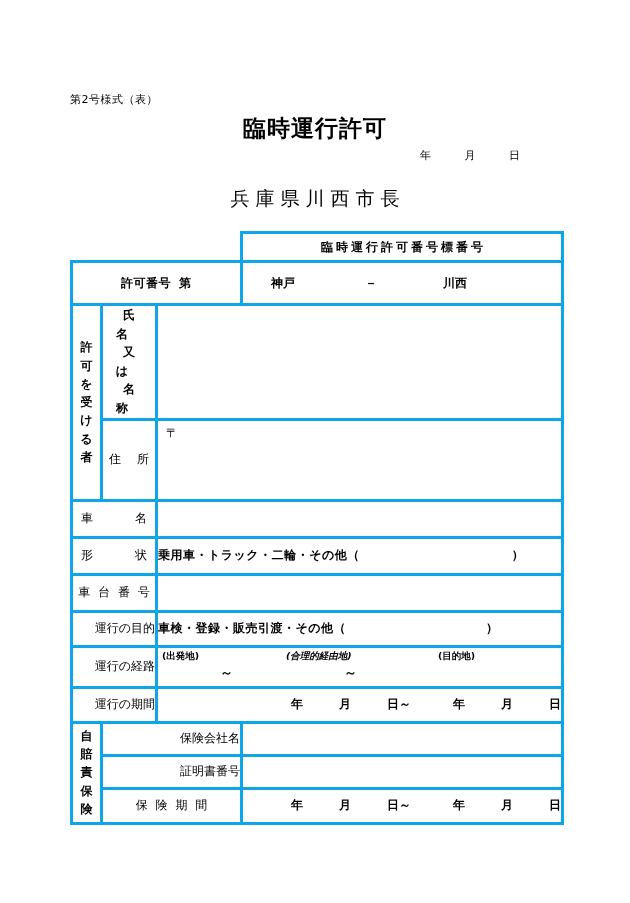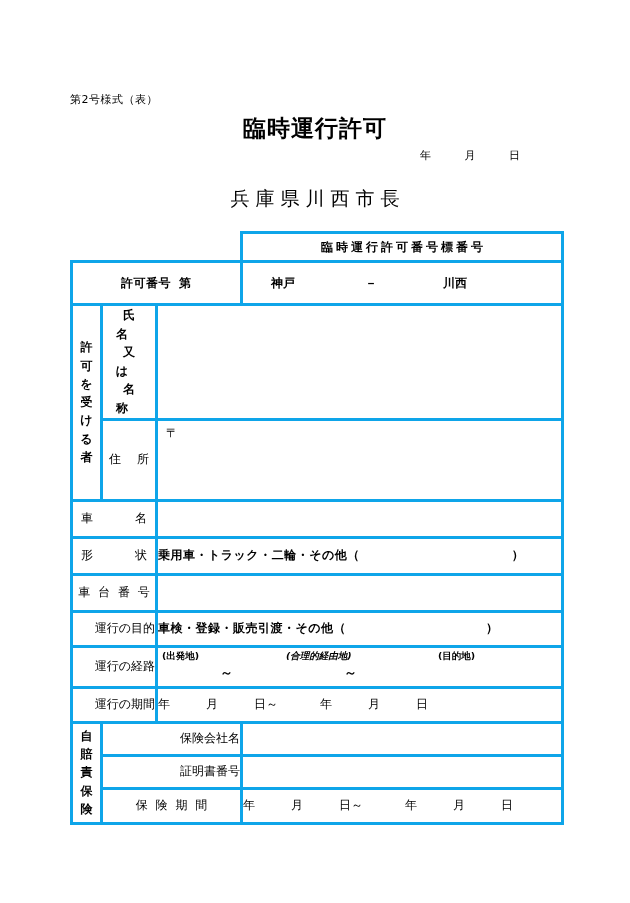--- a/index.html
+++ b/index.html
@@ -200,22 +200,22 @@
     position: absolute;
     top: 16px;
     font-size: 13px;
     font-weight: bold;
   }
   .route .s1 { left: 62px; }
   .route .s2 { left: 186px; }
 
   .daterow {
     font-size: 12px;
-    font-weight: normal;
-    text-align: left;
+    font-weight: bold;
+    text-align: right;
     white-space: nowrap;
     letter-spacing: 0;
   }
   .daterow .g1 { margin-left: 0px; }
   .daterow .g2 { margin-left: 36px; }
   .daterow .g3 { margin-left: 36px; }
   .daterow .g4 { margin-left: 42px; }
   .daterow .g5 { margin-left: 36px; }
   .daterow .g6 { margin-left: 36px; }
 

